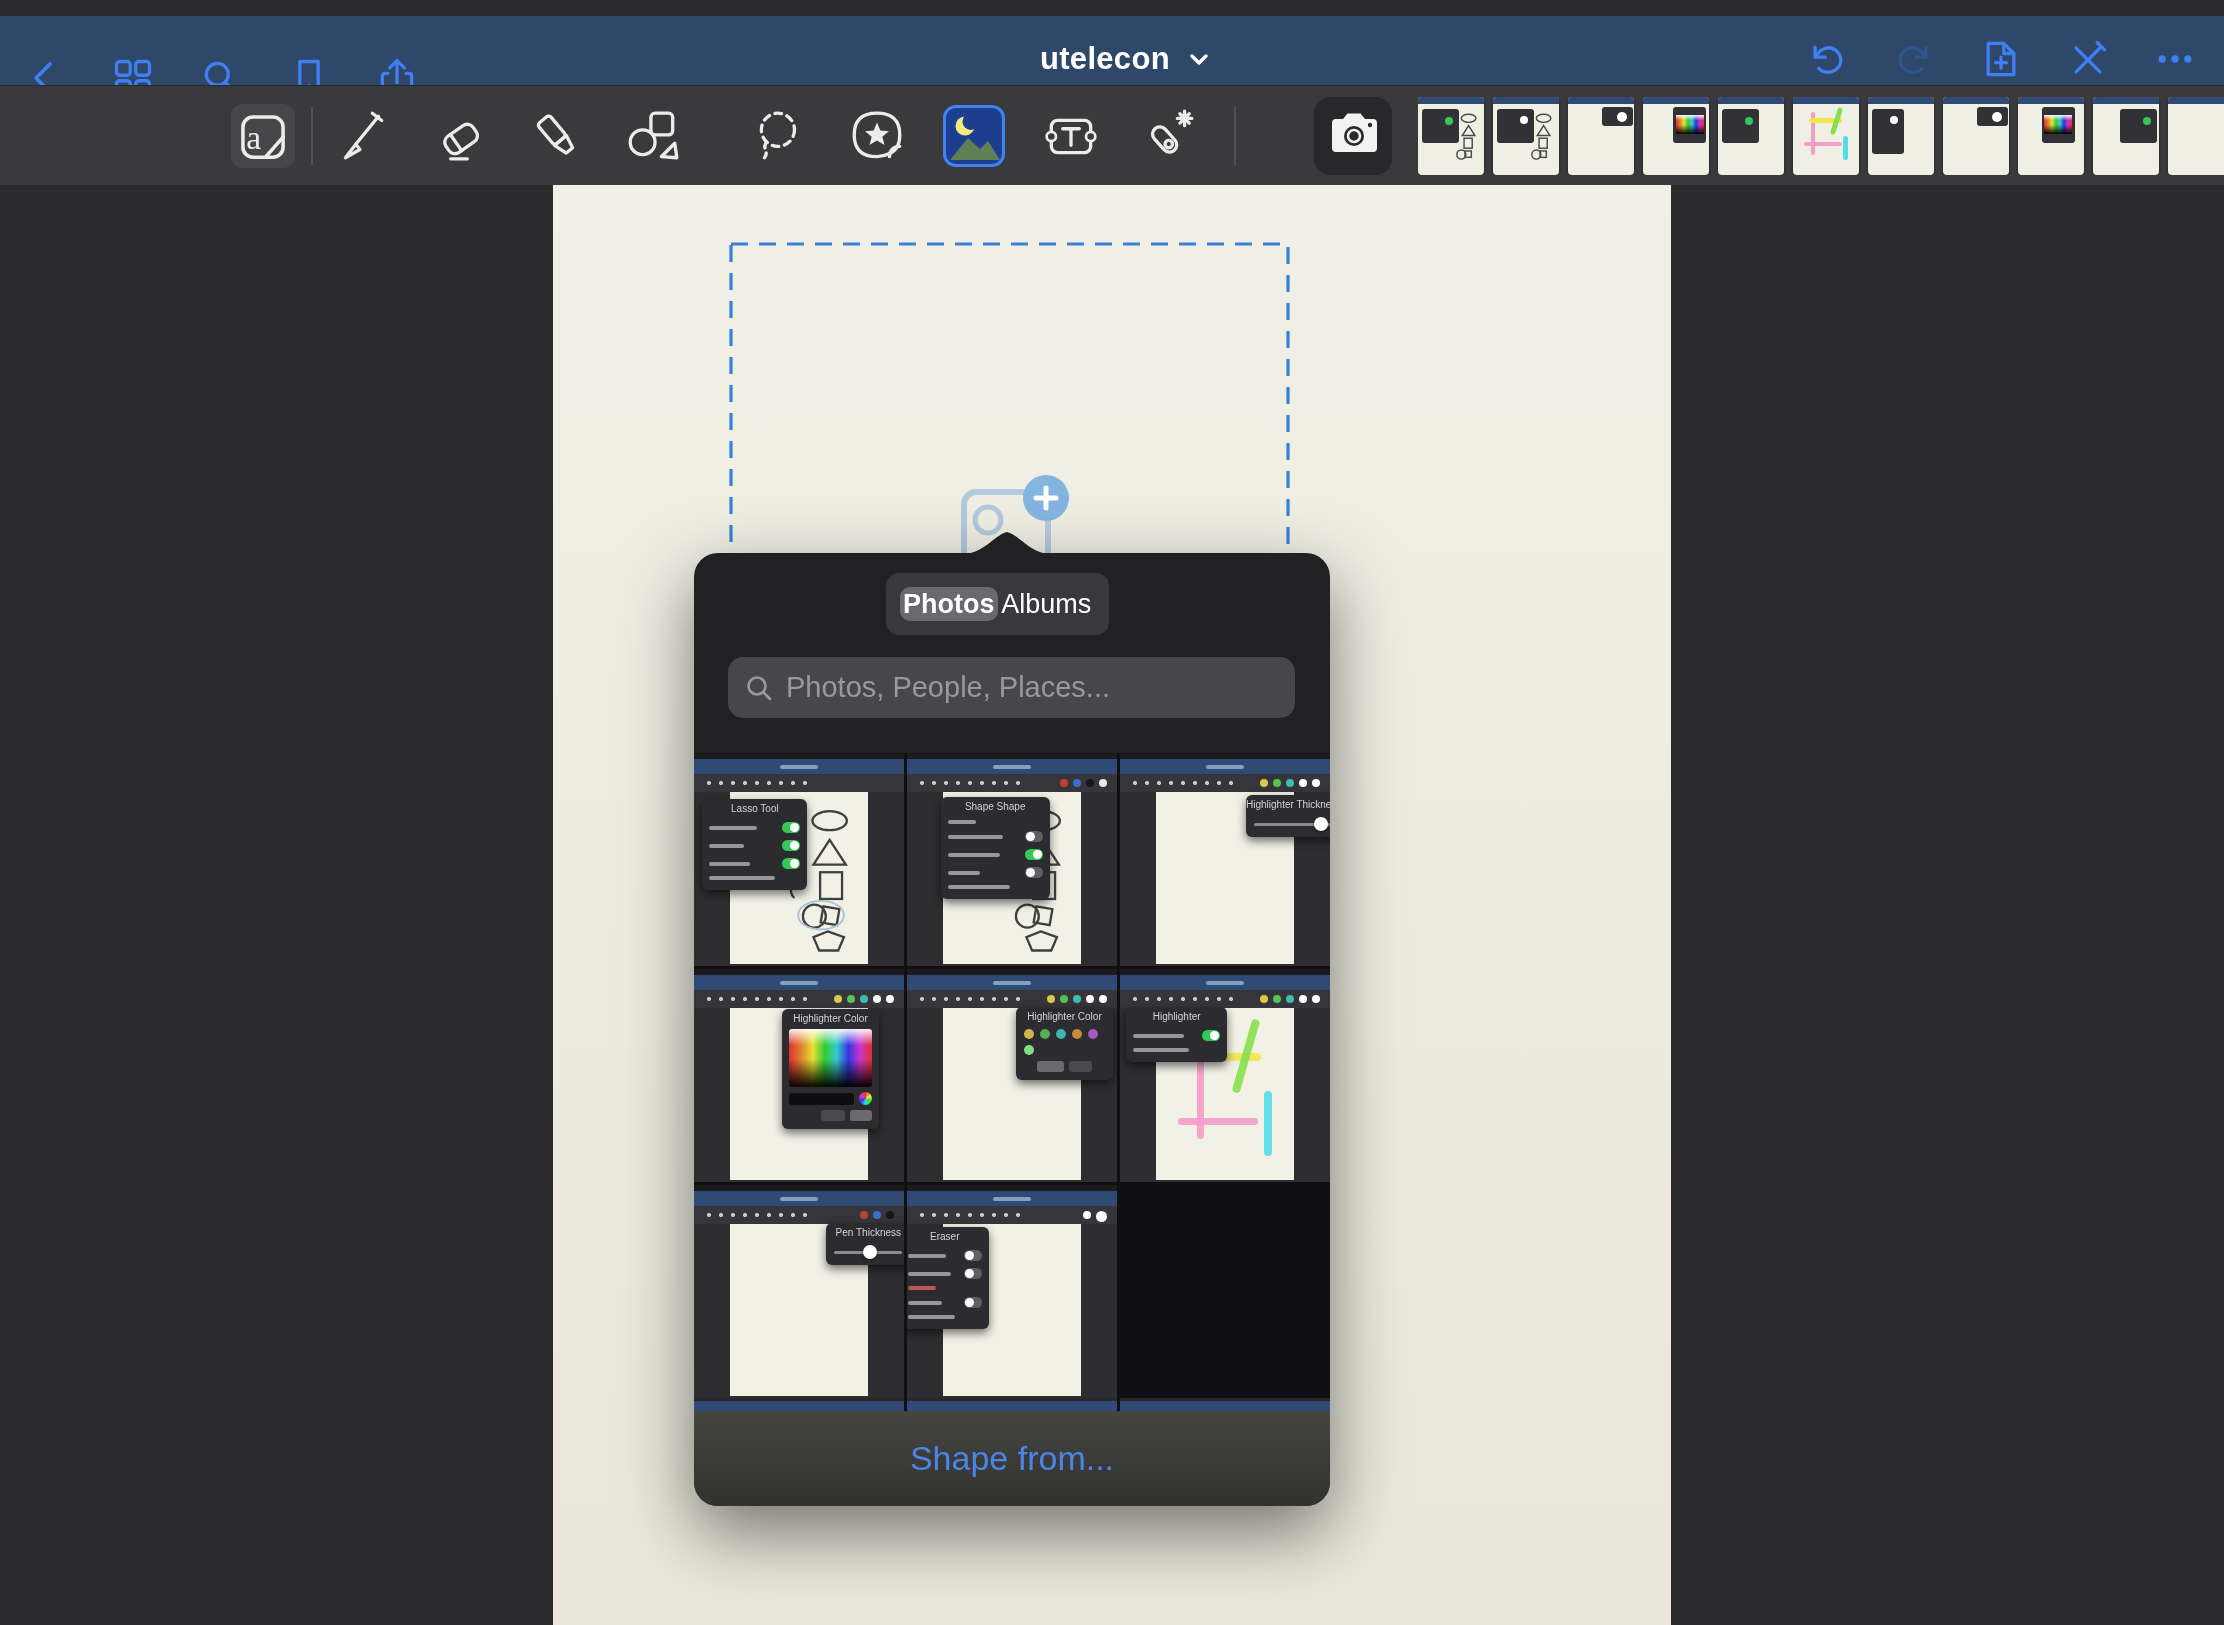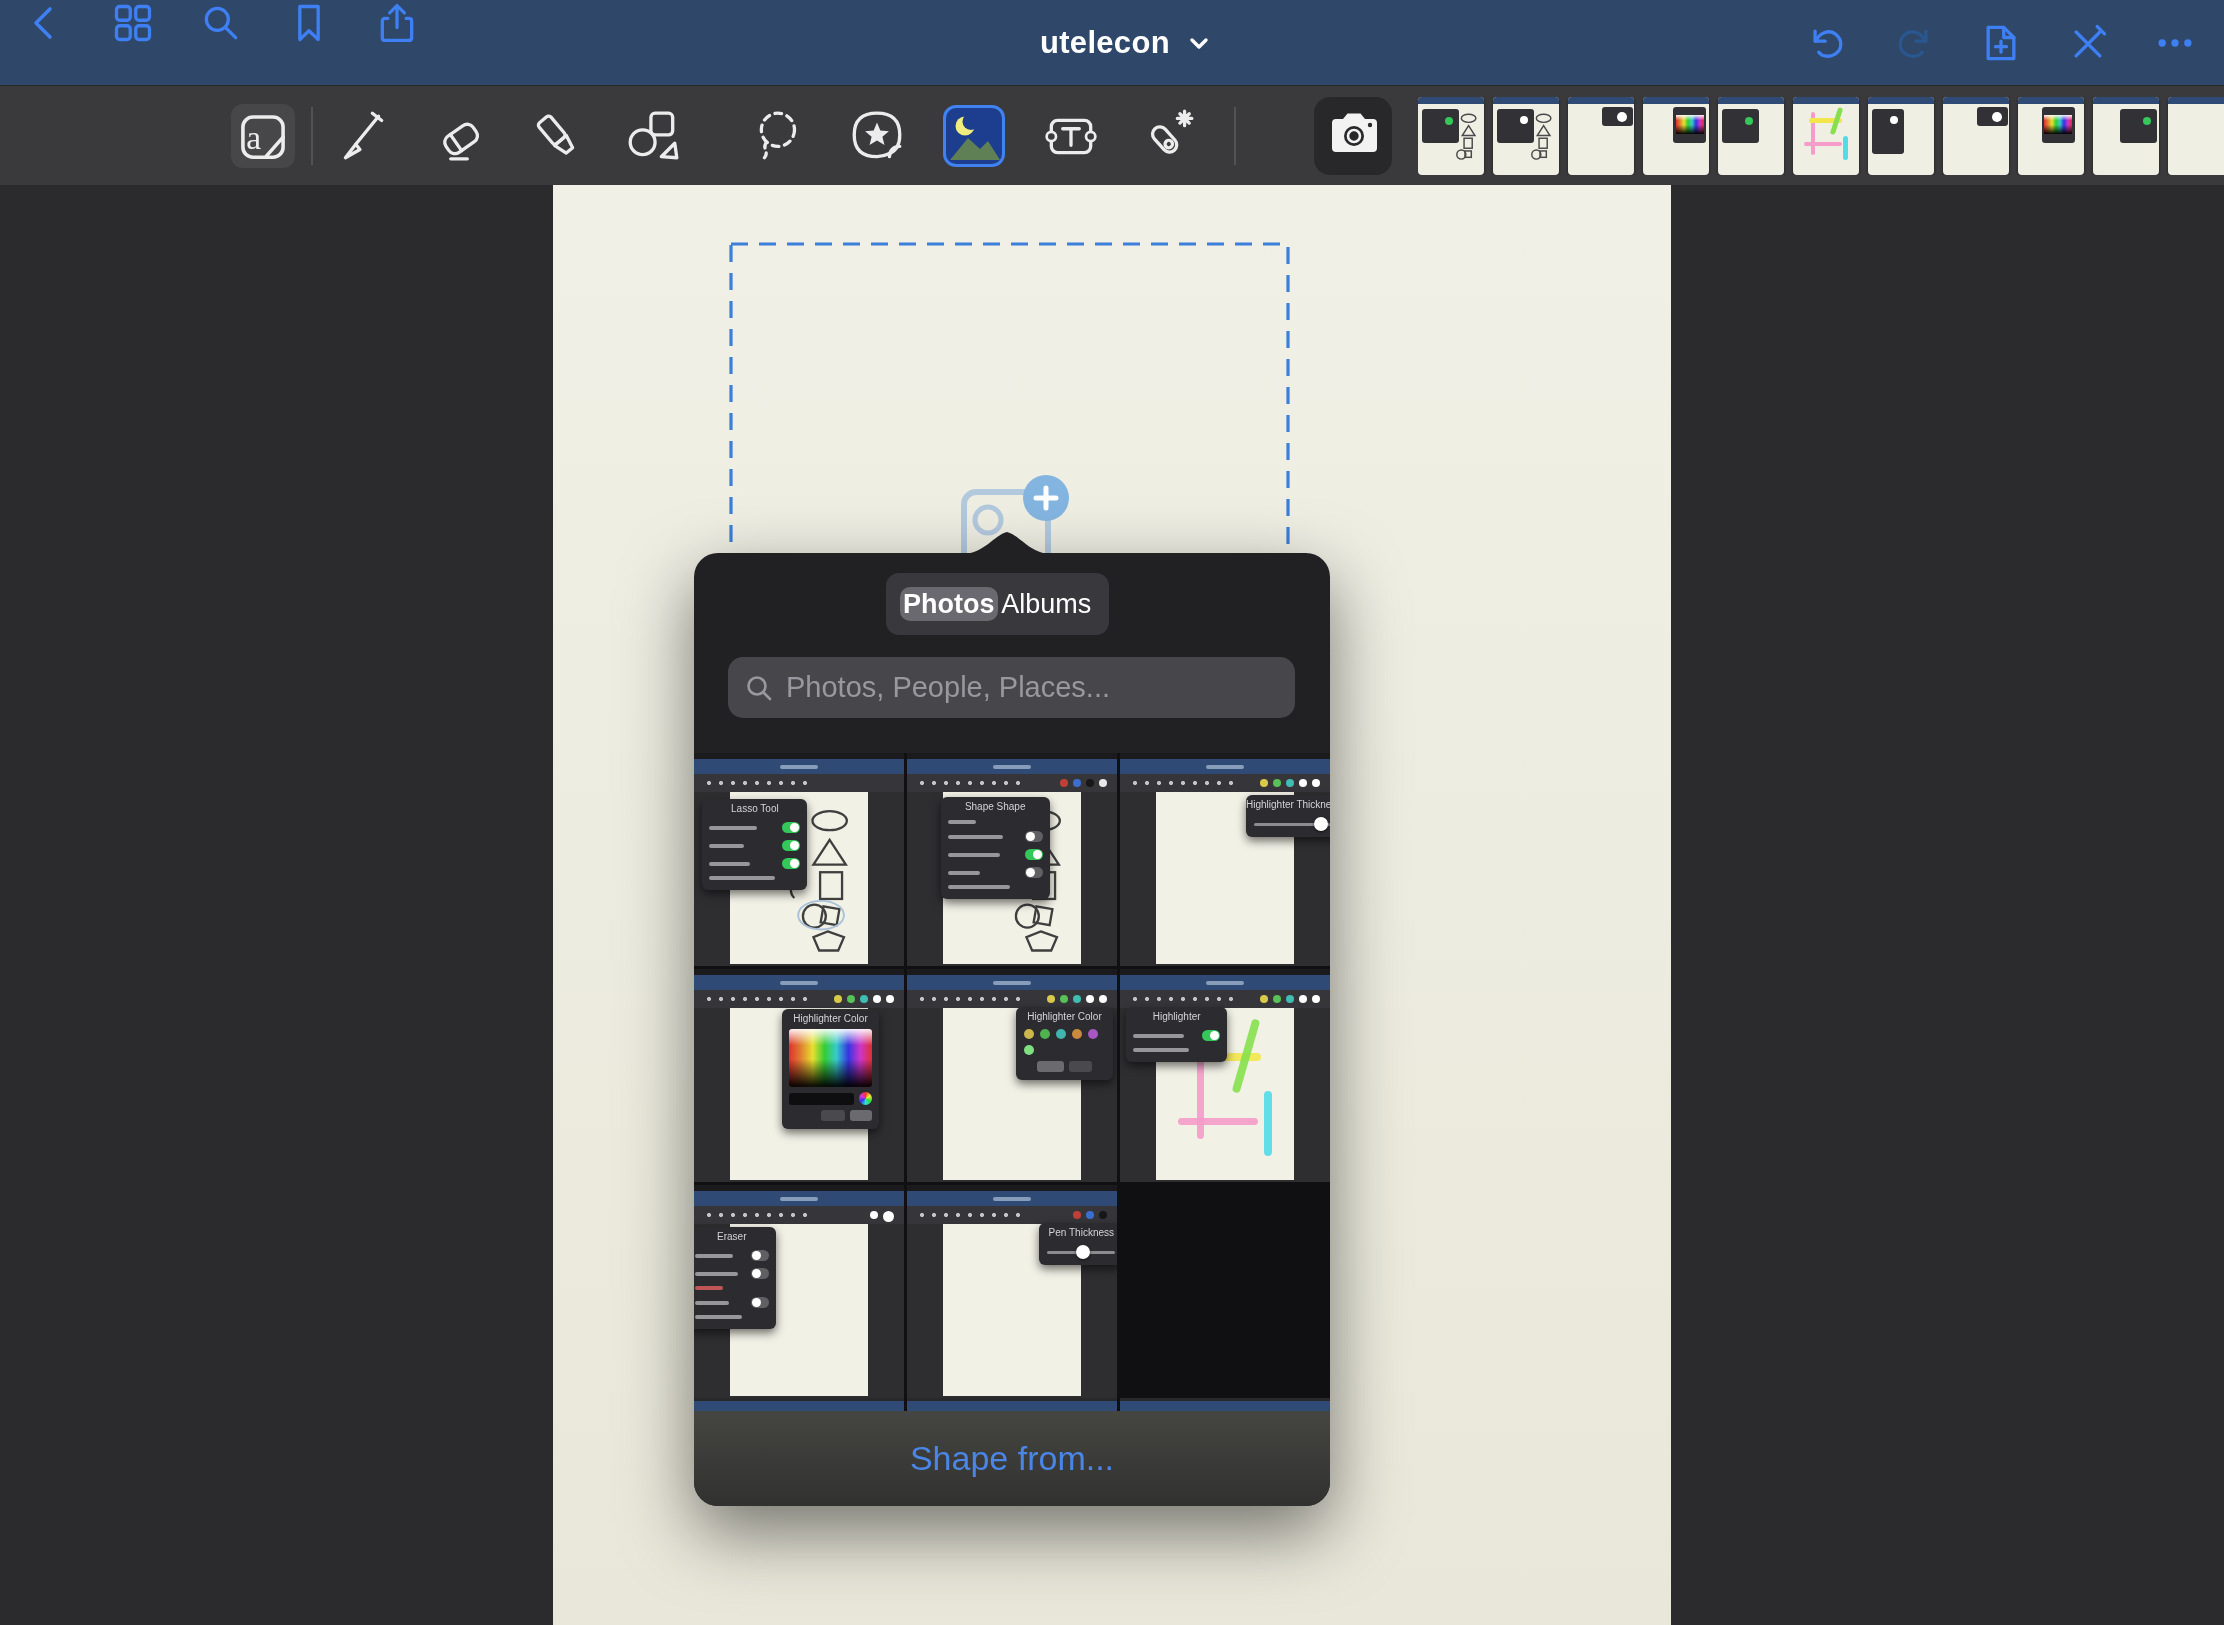--- a/index.html
+++ b/index.html
@@ -1,20 +1,20 @@
 <!DOCTYPE html>
 <html><head>
 <meta charset="utf-8">
 <style>
   * { margin:0; padding:0; box-sizing:border-box; }
   html,body { width:2224px; height:1625px; background:#2b2b2d; font-family:"Liberation Sans", sans-serif; }
   .screen { position:relative; width:2224px; height:1625px; overflow:hidden; background:#2b2b2d; }
 
   
-  .navbar { position:absolute; top:0; left:0; right:0; height:85px; background:#2f4769; display:flex; align-items:flex-start; }
+  .navbar { position:absolute; top:16px; left:0; right:0; height:85px; background:#2f4769; display:flex; align-items:flex-end; }
   .nav-left { display:flex; align-items:center; gap:42px; padding-left:22px; }
   .nav-right { position:absolute; right:0; top:0; height:85px; display:flex; align-items:center; gap:41px; padding-right:26px; }
   .nbtn { width:46px; height:46px; background:none; border:none; display:flex; align-items:center; justify-content:center; cursor:pointer; }
   .nbtn svg { width:44px; height:44px; }
   .nav-title { position:absolute; left:1040px; top:0; height:85px; display:flex; align-items:center; gap:16px; cursor:pointer; }
   .nav-title .tt { color:#fff; font-size:31px; font-weight:700; letter-spacing:.3px; }
   .ico-stroke { fill:none; stroke:#3e80f4; stroke-width:3.6; stroke-linecap:round; stroke-linejoin:round; }
   .ico-stroke.dim { stroke:#29578f; }
   .ico-fill { fill:#3e80f4; }
 
@@ -601,66 +601,66 @@
             </div>
         </div>
       </div>
 
       <div class="cell">
         <div class="strip"></div>
         <div class="m-nav"></div>
         <div class="m-tool"></div>
         <div class="m-dots"></div>
         <div class="m-cdots">
-            <i style="background:#fff"></i>
-            <i style="background:#fff;width:11px;height:11px;"></i>
-          </div>
-        <div class="m-page"></div>
-        <div class="m-pop" style="left:-3%; top:42px; width:42%;">
-          <div class="t">Eraser</div>
-          <div class="m-row">
-              <span class="lb" style="width:52%"></span>
-              <span class="tg off"></span>
-            </div>
-          <div class="m-row">
-              <span class="lb" style="width:58%"></span>
-              <span class="tg off"></span>
-            </div>
-          <div class="m-row">
-              <span class="lb red" style="width:38%"></span>
-            </div>
-          <div class="m-row">
-              <span class="lb" style="width:46%"></span>
-              <span class="tg off"></span>
-            </div>
-          <div class="m-row">
-              <span class="lb" style="width:64%"></span>
-            </div>
-        </div>
-      </div>
-
-      <div class="cell">
-        <div class="strip"></div>
-        <div class="m-nav"></div>
-        <div class="m-tool"></div>
-        <div class="m-dots"></div>
-        <div class="m-cdots">
             <i style="background:#c04038"></i>
             <i style="background:#3a6fd0"></i>
             <i style="background:#17171a"></i>
           </div>
         <div class="m-page"></div>
         <div class="m-pop" style="right:-3%; top:38px; width:40%;">
           <div class="t">Pen Thickness</div>
           <div class="m-slider">
               <span class="kn" style="left:42%;"></span>
             </div>
         </div>
       </div>
 
+      <div class="cell">
+        <div class="strip"></div>
+        <div class="m-nav"></div>
+        <div class="m-tool"></div>
+        <div class="m-dots"></div>
+        <div class="m-cdots">
+            <i style="background:#fff"></i>
+            <i style="background:#fff;width:11px;height:11px;"></i>
+          </div>
+        <div class="m-page"></div>
+        <div class="m-pop" style="left:-3%; top:42px; width:42%;">
+          <div class="t">Eraser</div>
+          <div class="m-row">
+              <span class="lb" style="width:52%"></span>
+              <span class="tg off"></span>
+            </div>
+          <div class="m-row">
+              <span class="lb" style="width:58%"></span>
+              <span class="tg off"></span>
+            </div>
+          <div class="m-row">
+              <span class="lb red" style="width:38%"></span>
+            </div>
+          <div class="m-row">
+              <span class="lb" style="width:46%"></span>
+              <span class="tg off"></span>
+            </div>
+          <div class="m-row">
+              <span class="lb" style="width:64%"></span>
+            </div>
+        </div>
+      </div>
+
     </div>
 
     <div class="partial-row">
       <div></div>
       <div></div>
       <div></div>
     </div>
 
     <div class="foot">
       <button>Shape from...</button>

